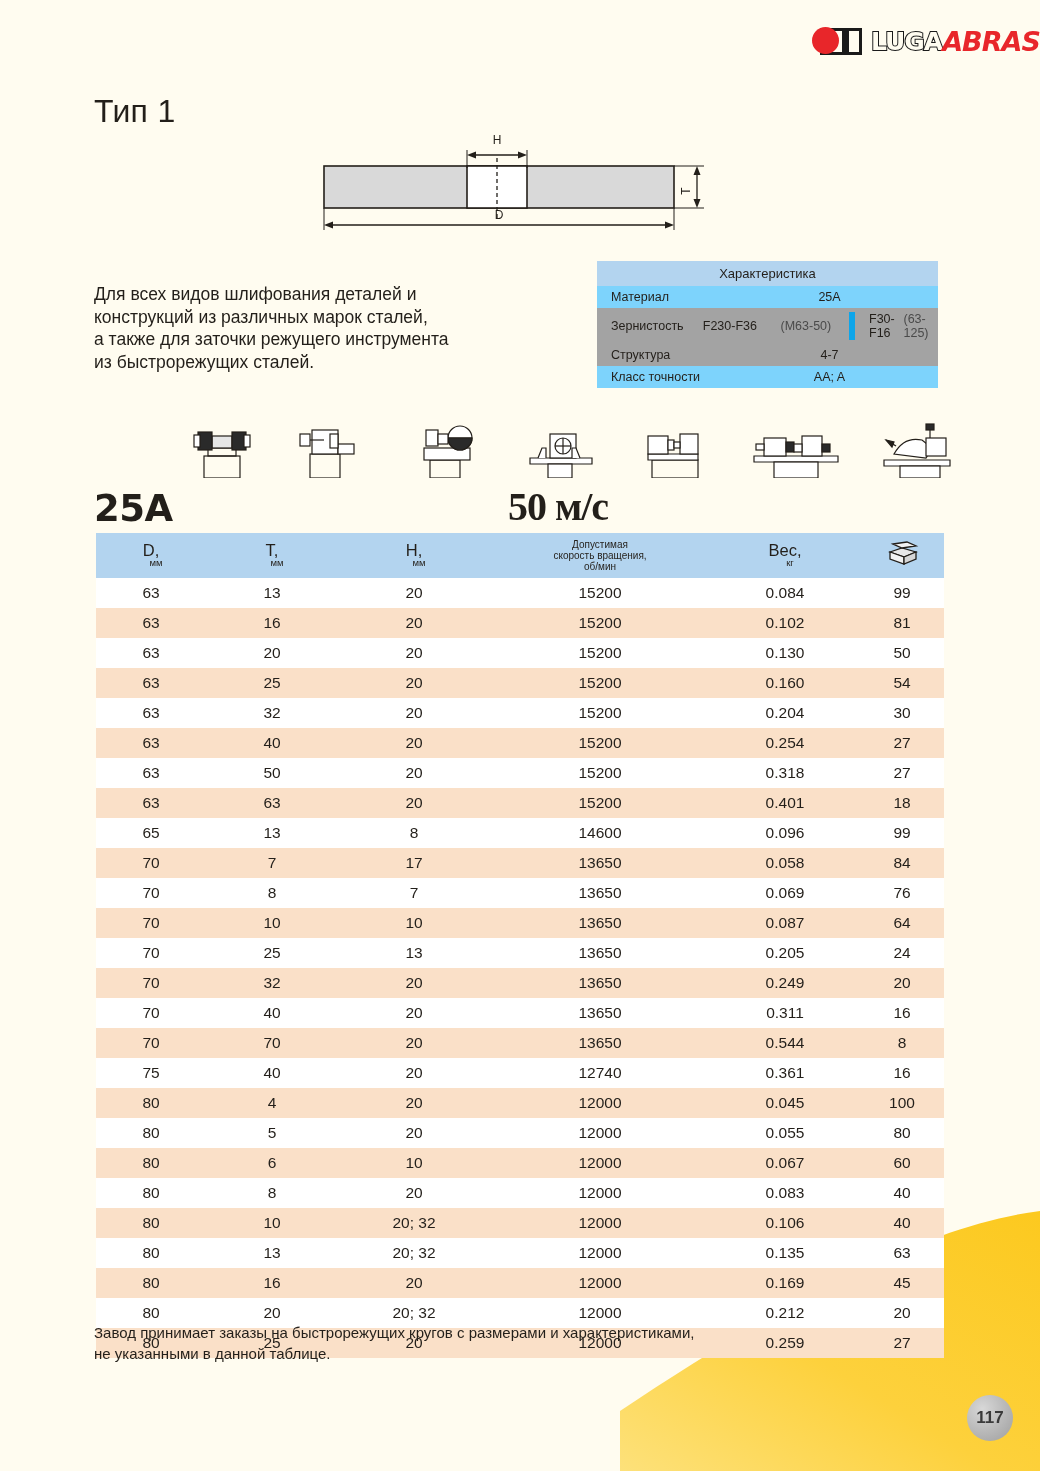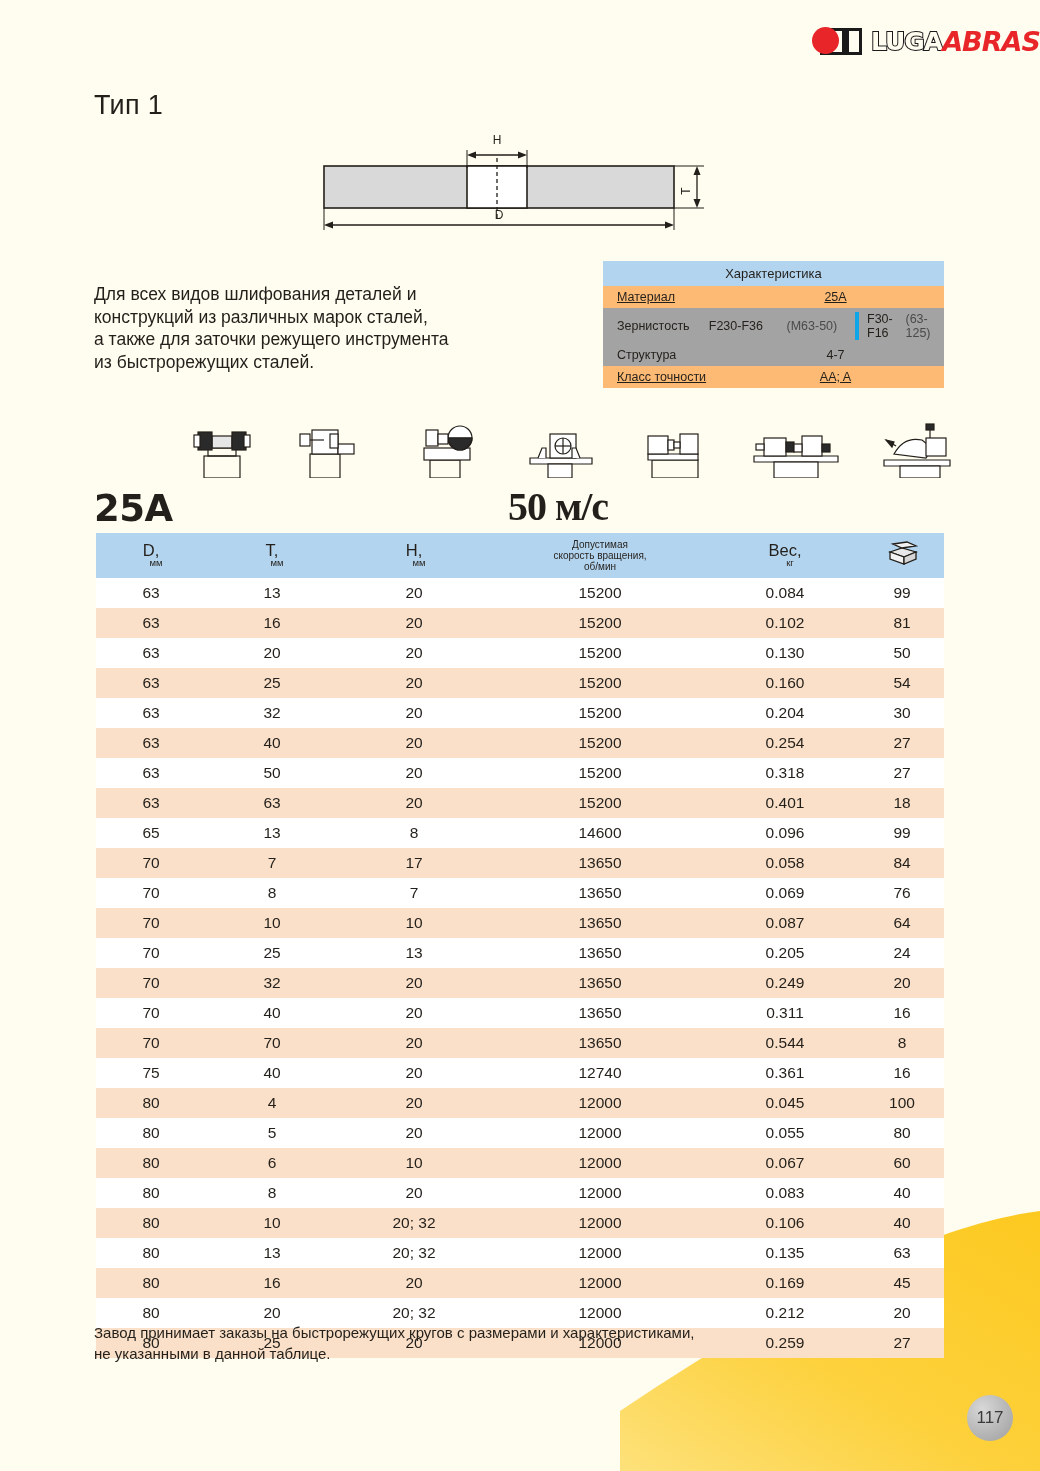--- a/index.html
+++ b/index.html
@@ -19,40 +19,40 @@
   .logo{position:absolute;left:812px;top:24px;display:flex;align-items:center;height:34px;}
   .logo-mark{position:relative;width:54px;height:30px;margin-right:5px;}
   .logo-sq{position:absolute;left:8px;top:2px;width:42px;height:27px;border:3px solid #1a1a1a;background:#fffcf0;box-sizing:border-box;}
   .logo-bar{position:absolute;left:30px;top:5px;width:7px;height:21px;background:#1a1a1a;}
   .logo-dot{position:absolute;left:0px;top:1px;width:27px;height:27px;border-radius:50%;background:#e8262a;}
   .logo-luga{font-family:"DejaVu Sans",sans-serif;font-weight:bold;font-size:25px;letter-spacing:-1px;
     color:#fffcf0;-webkit-text-stroke:2px #1a1a1a;paint-order:stroke fill;}
   .logo-abr{font-family:"DejaVu Sans",sans-serif;font-weight:bold;font-size:27px;font-style:italic;letter-spacing:-1px;color:#e8262a;}
 
   
-  .title{position:absolute;left:94px;top:72px;font-size:27px;font-weight:normal;letter-spacing:.3px;}
+  .title{position:absolute;left:94px;top:72px;font-size:32px;font-weight:normal;letter-spacing:.3px;}
 
   
   .drawing{position:absolute;left:312px;top:128px;width:404px;height:112px;}
 
   
   .desc{position:absolute;left:94px;top:283px;width:450px;font-size:17.5px;line-height:22.5px;}
   .desc div{white-space:nowrap;}
 
   
-  .chars{position:absolute;left:597px;top:261px;width:341px;border-collapse:collapse;font-size:12.5px;margin-left:6px;}
+  .chars{position:absolute;left:597px;top:261px;width:341px;border-collapse:collapse;font-size:12.5px;}
   .chars td{padding:4px 0 4px 14px;height:11px;}
   .chars .hdr{background:#b3d4ef;text-align:center;font-size:13px;padding:5px 0;}
   .chars .r-odd{background:#a3a3a3;}
-  .chars .r-even{background:#fdba74;text-decoration:underline;}
+  .chars .r-even{background:#7dd3fc;}
   .chars .lbl{white-space:nowrap;}
   .chars .val{text-align:center;}
   .cell2{display:flex;align-items:center;}
   .c2a{flex:0 0 152px;display:flex;justify-content:space-around;padding-right:6px;}
-  .c2b{flex:1;display:flex;justify-content:flex-end;border-left:4px solid #0ea5e9;padding-left:8px;}
+  .c2b{flex:1;display:flex;justify-content:flex-end;border-left:6px solid #0ea5e9;padding-left:14px;}
   .sub{color:#4a4a4a;}
 
   
   .machines{position:absolute;left:176px;top:416px;width:784px;height:62px;display:flex;justify-content:space-between;align-items:flex-end;}
   .machines svg{display:block;}
 
   
   .big-25a{position:absolute;left:94px;top:487px;font-family:"DejaVu Sans",sans-serif;font-weight:bold;font-size:37px;letter-spacing:-.5px;}
   .big-speed{position:absolute;left:508px;top:483px;font-family:Liberation Serif, serif;font-weight:bold;font-size:40px;letter-spacing:-1px;}
 
@@ -65,21 +65,21 @@
   .spec td{text-align:center;padding:5.5px 0;height:19px;}
   .spec tr.odd td{background:#fae0c8;}
   .spec tr.even td{background:#ffffff;}
   .col-d{width:110px;}.col-t{width:132px;}.col-h{width:152px;}
   .col-s{width:220px;}.col-w{width:150px;}.col-p{width:84px;}
 
   
   .note{position:absolute;left:94px;top:1322px;width:740px;font-size:15px;line-height:21px;}
   .pagenum{position:absolute;left:967px;top:1395px;width:46px;height:46px;border-radius:50%;
     background:radial-gradient(circle at 34% 30%,#d8d8d8 0%,#bcbcbc 46%,#9e9e9e 100%);
-    display:flex;align-items:center;justify-content:center;font-size:17px;color:#3a3a3a;}
+    display:flex;align-items:center;justify-content:center;font-size:17px;color:#3a3a3a;font-weight:bold;}
 </style>
 </head>
 <body>
 
 <div class="page">
 
   <div class="swoosh">
     <svg viewBox="0 0 420 300" preserveAspectRatio="none" aria-hidden="true">
       <defs>
         <linearGradient id="ygrad" x1="0" y1="1" x2="1" y2="0">

